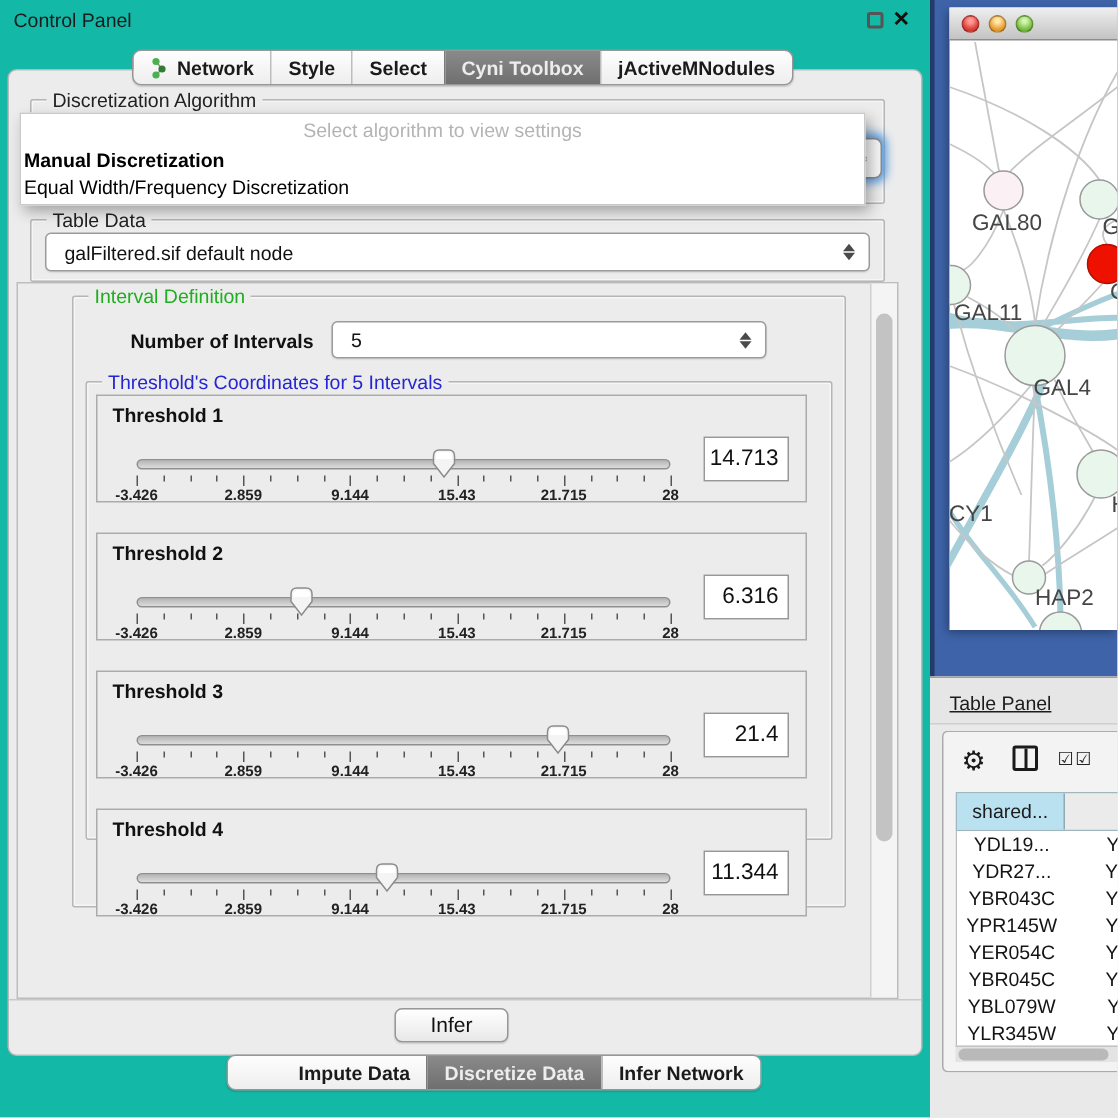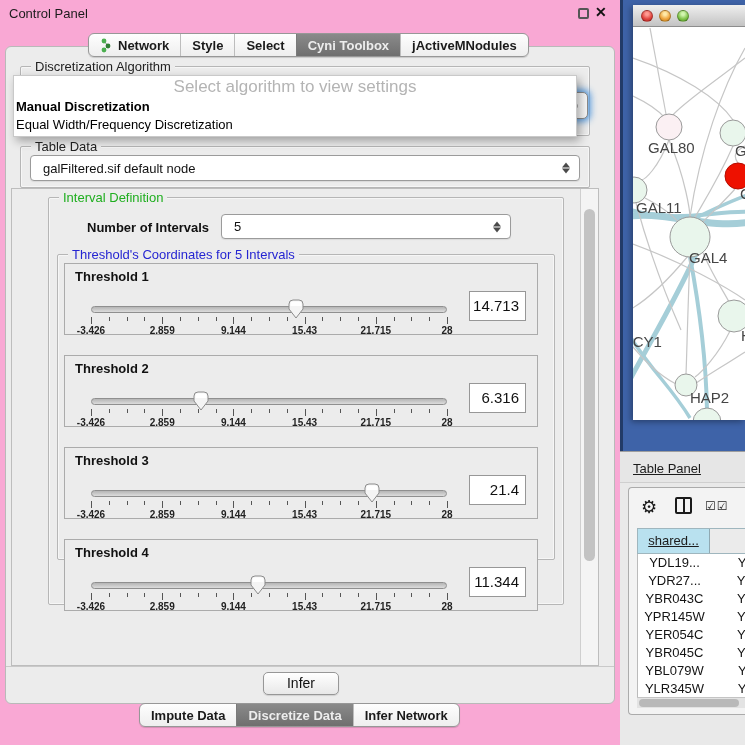--- a/index.html
+++ b/index.html
@@ -1,38 +1,38 @@
 <!DOCTYPE html>
 <html><head>
 <meta charset="utf-8">
 <style>
   * { margin:0; padding:0; box-sizing:border-box; }
   html,body { width:745px; height:745px; overflow:hidden; }
   body { font-family:"Liberation Sans", sans-serif; background:#e9e9e9; position:relative; }
 
   
-  .left-panel { position:absolute; left:0; top:0; width:620px; height:745px; background:#f9a8d4; }
+  .left-panel { position:absolute; left:0; top:0; width:620px; height:745px; background:#14b8a6; }
   .titlebar { position:absolute; left:0; top:0; width:620px; height:28px; }
   .titlebar .title { position:absolute; left:9px; top:6px; font-size:13px; color:#1c1c1c; }
   .float-icon { position:absolute; left:578px; top:8px; width:11px; height:11px; border:2px solid #555; border-radius:2px; }
   .close-icon { position:absolute; left:595px; top:4px; font-size:14px; font-weight:bold; color:#111; }
 
   .main-panel { position:absolute; left:5px; top:46px; width:610px; height:658px;
     background:#ececec; border:1px solid #b9b9b9; border-radius:6px; }
 
   
   .seg-bar { position:absolute; display:flex; height:24px; border:1px solid #979797; border-radius:6px;
     overflow:hidden; background:linear-gradient(#fefefe,#eeeeee); box-shadow:0 1px 1px rgba(0,0,0,.15); z-index:20; }
   .seg { display:flex; align-items:center; padding:0 11px; font-size:13px; font-weight:bold; color:#1a1a1a;
     border-left:1px solid #bdbdbd; white-space:nowrap; }
   .seg:first-child { border-left:none; }
   .seg.sel { background:linear-gradient(#8a8a8a,#6f6f6f); color:#ededed; border-left:1px solid #7a7a7a; }
   .seg .tab-ico { margin-right:5px; display:inline-block; }
   .top-tabs { left:88px; top:33px; }
-  .bottom-tabs { left:139px; top:703px; }
+  .bottom-tabs { left:151px; top:703px;padding-left:36px; }
 
   
   .group { position:absolute; border:1px solid #b6b6b6; border-radius:2px; box-shadow:inset 0 0 0 1px rgba(255,255,255,.55); }
   .group > .glabel { position:absolute; top:-8px; left:10px; background:#ececec; padding:0 4px; font-size:13px; color:#222; }
   .glabel.green { color:#1fae1f; }
   .glabel.blue { color:#2525d2; }
 
   
   .combo { position:absolute; background:#fff; border:1px solid #9b9b9b; border-radius:4px;
     font-size:13px; color:#111; display:flex; align-items:center; padding-left:12px;
@@ -40,21 +40,21 @@
   .stepper { position:absolute; right:9px; top:50%; transform:translateY(-50%); display:flex; flex-direction:column; gap:1px; }
   .stepper i { width:0; height:0; border-left:4px solid transparent; border-right:4px solid transparent; display:block; }
   .stepper .up { border-bottom:5px solid #4a4a4a; }
   .stepper .dn { border-top:5px solid #4a4a4a; }
 
   
   .combo-hidden-end { position:absolute; left:560px; top:92px; width:28px; height:27px; background:#f6f6f6;
     border:1px solid #8a8a8a; border-radius:5px; box-shadow:0 0 6px 3px rgba(90,155,220,.95); z-index:10; }
   .algo-popup { position:absolute; left:13px; top:75px; width:564px; height:62px; background:#fff;
     border:1px solid #c9c9c9; box-shadow:3px 4px 9px rgba(0,0,0,.32); z-index:50; }
-  .algo-popup .hint { height:22px; line-height:22px; text-align:center; font-size:17px; color:#b4b4b4; }
+  .algo-popup .hint { height:22px; line-height:22px; text-align:center; font-size:13px; color:#b4b4b4; }
   .algo-popup .opt { height:18px; line-height:18px; font-size:13px; color:#000; padding-left:2px; }
   .algo-popup .opt.hl { font-weight:bold; }
 
   
   .viewport { position:absolute; left:11px; top:188px; width:588px; height:478px; border:1px solid #bdbdbd; background:#ececec; }
   .vscroll { position:absolute; right:0; top:0; width:18px; height:476px; background:#f4f4f4; border-left:1px solid #cfcfcf; }
   .vscroll .thumb { position:absolute; left:3px; top:20px; width:11px; height:352px; background:#c3c3c3; border-radius:6px; }
 
   
   .t-box { position:relative; width:474px; height:72px; border:1px solid #ababab; background:#ececec; margin-bottom:20px; }
@@ -100,21 +100,21 @@
   .tp-body { position:absolute; left:8px; top:487px; width:117px; height:228px; background:#f3f3f3;
     border:1px solid #ababab; border-right:none; border-radius:4px 0 0 4px; }
   .tp-toolbar { position:absolute; left:0; top:0; width:100%; height:38px; }
   .gear { position:absolute; left:12px; top:8px; font-size:18px; color:#1a1a1a; }
   .col-ico { position:absolute; left:46px; top:9px; width:17px; height:17px; border:2px solid #1a1a1a; border-radius:2px; }
   .col-ico:after { content:""; position:absolute; left:6px; top:0; width:2px; height:13px; background:#1a1a1a; }
   .checks { position:absolute; left:76px; top:11px; font-size:12px; color:#222; letter-spacing:1px; }
   .tp-table { position:absolute; left:8px; top:40px; width:160px; height:170px; overflow:hidden; }
   .tp-hrow { display:flex; height:26px; border:1px solid #9fb6be; }
   .tp-hcell { font-size:13px; color:#1c1c1c; text-align:center; line-height:24px; overflow:hidden; white-space:nowrap; }
-  .tp-hcell.c1 { width:72px; background:#b9e1ef; border-right:1px solid #90a9b2;text-decoration:underline; }
+  .tp-hcell.c1 { width:72px; background:#b9e1ef; border-right:1px solid #90a9b2; }
   .tp-hcell.c2 { width:86px; background:#ebebeb; }
   .tp-row { display:flex; height:18px; background:#fff; }
   .tp-cell { font-size:13px; color:#141414; text-align:center; line-height:18px; white-space:nowrap; overflow:hidden; }
   .tp-cell.c1 { width:73px; }
   .tp-cell.c2 { width:86px; }
   .tp-rows { background:#fff; border-left:1px solid #bbb; }
   .hscroll { position:absolute; left:8px; top:209px; width:109px; height:11px; background:#e3e3e3; border-top:1px solid #c4c4c4; }
   .hscroll .thumb { position:absolute; left:2px; top:1px; width:100px; height:8px; background:#b9b9b9; border-radius:4px; }
 </style>
 </head>

